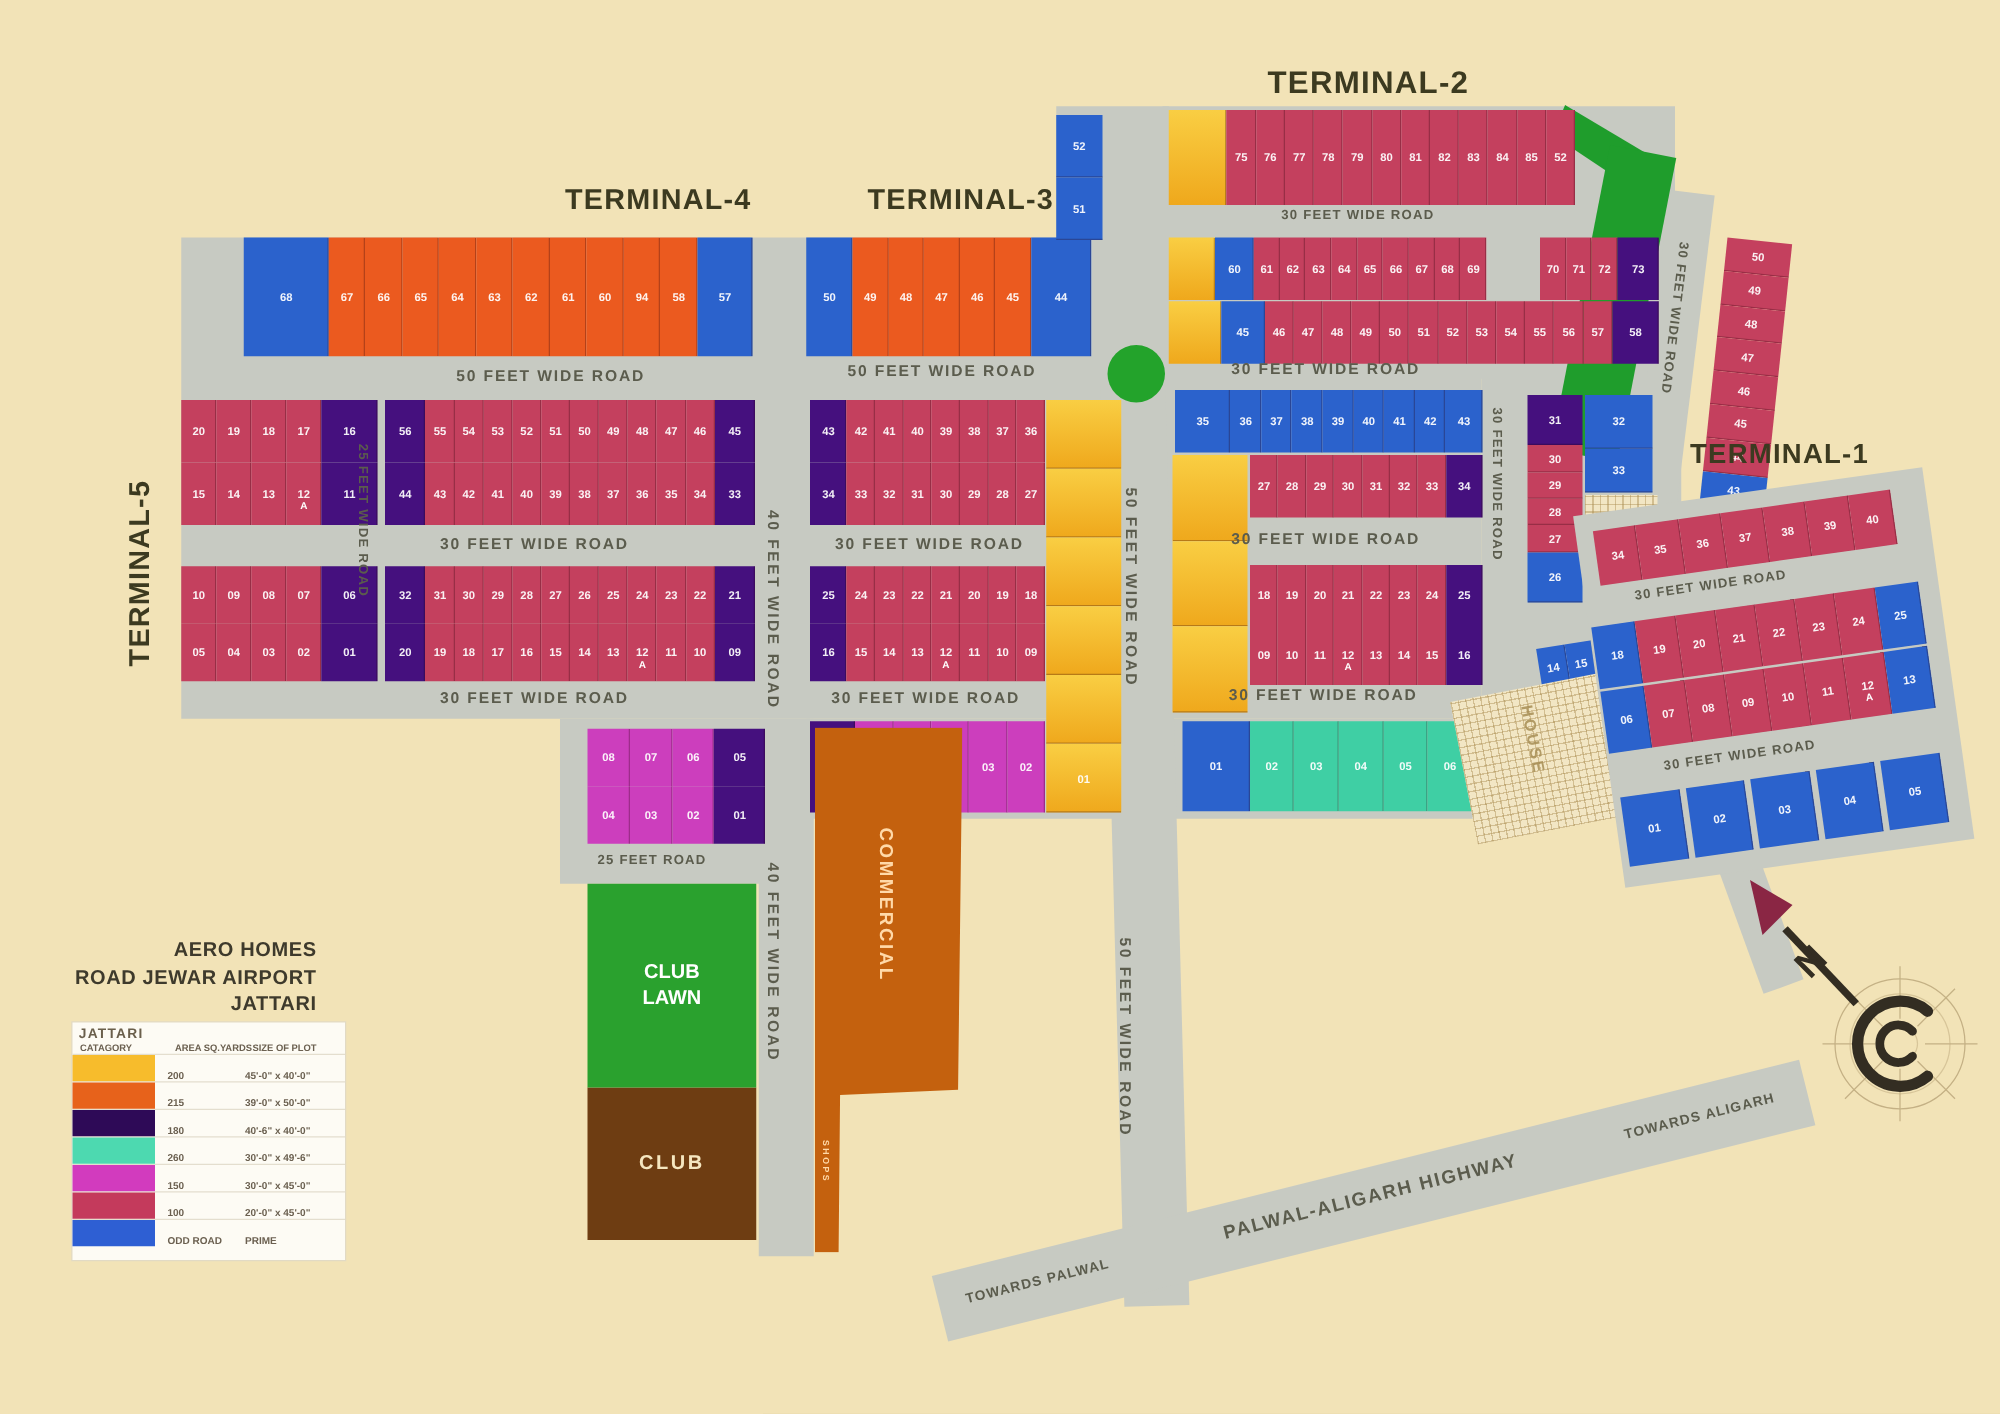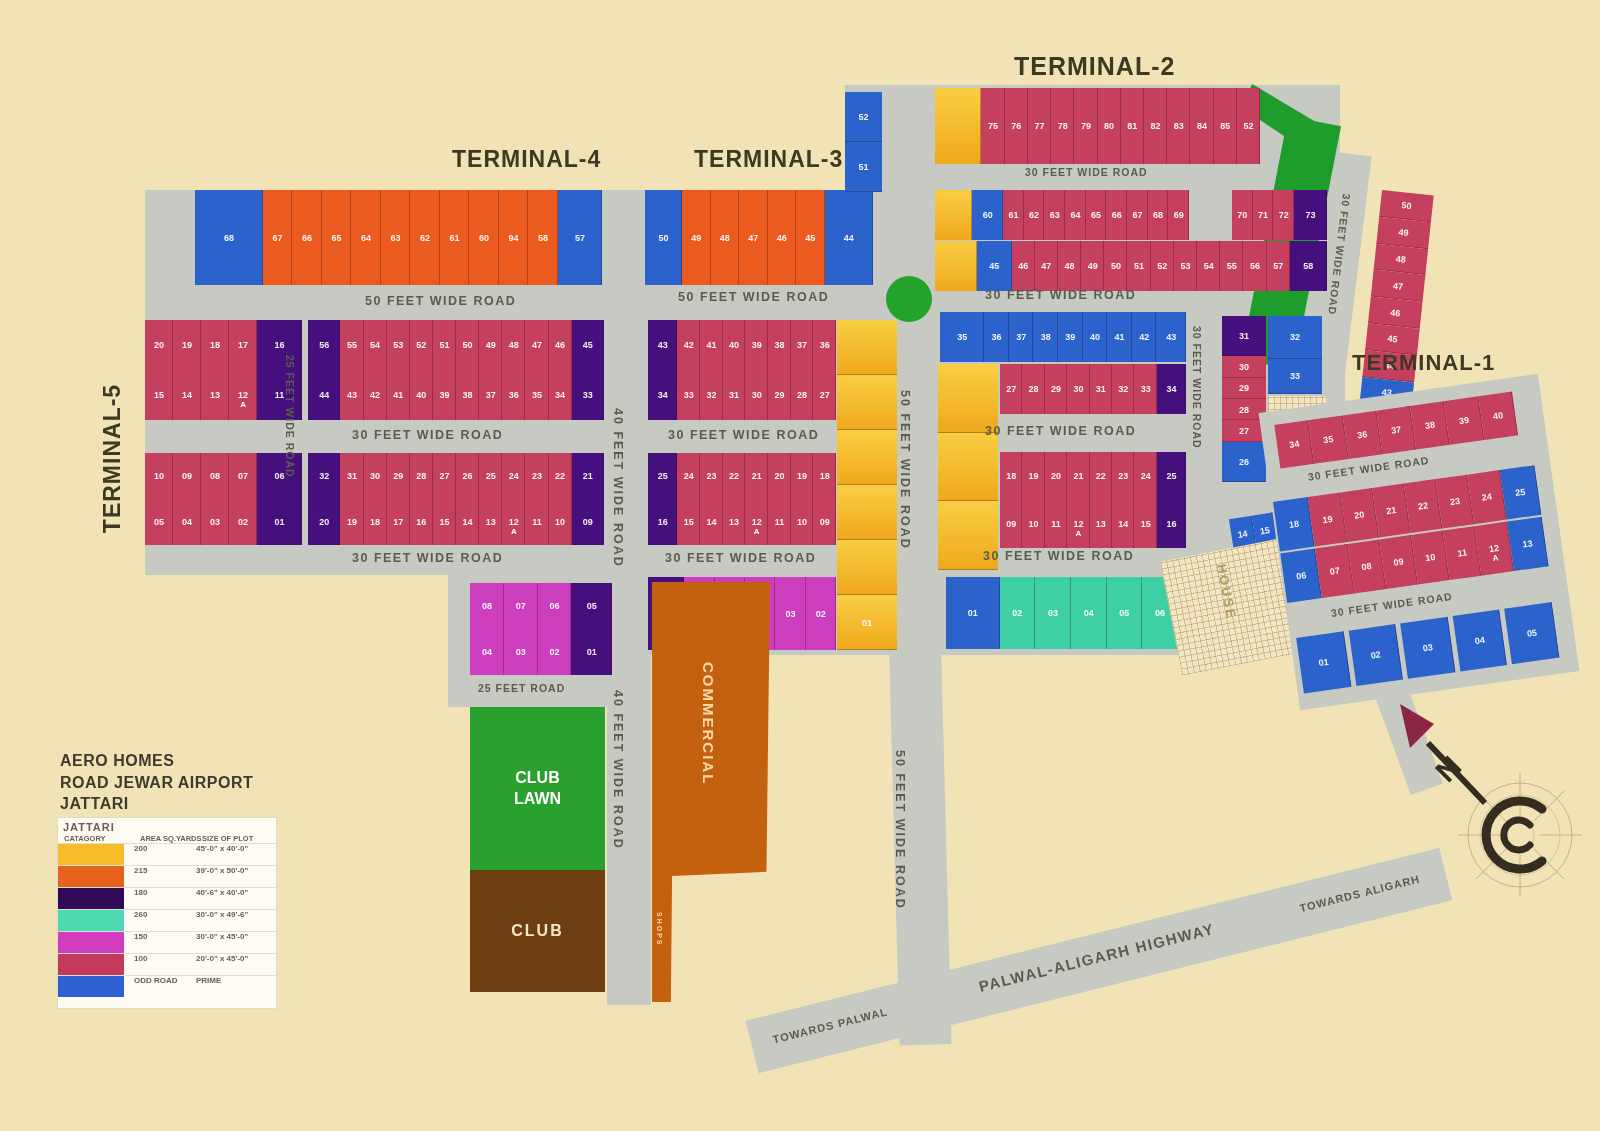--- a/index.html
+++ b/index.html
@@ -26,21 +26,21 @@
   .c-teal{background:#3FCFA4;}
   .hatch{background-color:#F2E6C4;background-image:
      repeating-linear-gradient(0deg,rgba(170,140,80,.45) 0 1px,transparent 1px 6px),
      repeating-linear-gradient(90deg,rgba(170,140,80,.45) 0 1px,transparent 1px 6px);}
   .vtext{writing-mode:vertical-rl;font-weight:700;letter-spacing:2px;}
   .green{background:#1F9D2C;}
   .court{position:absolute;background:repeating-linear-gradient(90deg,#EFB27A 0 6px,#C9601E 6px 8px);
          border:1px solid rgba(255,255,255,.5);}
   .parklbl{position:absolute;color:#fff;font-size:6px;font-weight:700;letter-spacing:.5px;white-space:nowrap;opacity:.9;}
   .tree{position:absolute;border-radius:50%;background:#2FBF3A;box-shadow:inset -2px -2px 0 #17821F;}
-  .leg-row{display:flex;align-items:flex-start;height:21px;border-top:1px solid #E4DECE;}
+  .leg-row{display:flex;align-items:flex-end;height:21px;border-top:1px solid #E4DECE;}
   .leg-sw{width:66px;height:21px;flex:0 0 66px;}
   .leg-a{flex:0 0 62px;font-size:8px;color:#6B6050;font-weight:700;padding-left:10px;}
   .leg-s{flex:1;font-size:8px;color:#6B6050;font-weight:700;}
 </style>
 </head>
 <body>
 
 <div id="map">
 
   <div class="road" style="left:145px;top:190px;width:1040px;height:385px;"></div>
@@ -1023,21 +1023,21 @@
   <span class="rl v sm" style="left:1191px;top:326px;">30 FEET WIDE ROAD</span>
 
   <span class="term" style="left:452px;top:146px;">TERMINAL-4</span>
   <span class="term" style="left:694px;top:146px;">TERMINAL-3</span>
   <span class="term" style="left:1014px;top:52px;font-size:25px;">TERMINAL-2</span>
   <span class="term" style="left:1352px;top:350px;font-size:22px;">TERMINAL-1</span>
   <div class="term" style="left:2px;top:445px;width:220px;text-align:center;transform:rotate(-90deg);">
     <span>TERMINAL-5</span>
   </div>
 
-  <div style="position:absolute;left:60px;top:750px;color:#3E3A2C;font-weight:700;font-size:16px;line-height:1.35;letter-spacing:.5px;">
+  <div style="position:absolute;left:60px;top:750px;color:#3E3A2C;font-weight:700;font-size:16px;line-height:1.35;letter-spacing:.5px;text-align:right;">
     <div>AERO HOMES</div>
     <div>ROAD JEWAR AIRPORT</div>
     <div>JATTARI</div>
   </div>
 
   <div style="position:absolute;left:58px;top:818px;width:218px;height:190px;background:#FDFBF4;box-shadow:0 0 0 1px #E2DAC4;">
     <div style="font-size:11px;font-weight:700;color:#6A5F4B;padding:3px 0 1px 5px;letter-spacing:1px;">JATTARI</div>
     <div style="display:flex;font-size:7.5px;font-weight:700;color:#6B6050;">
       <span style="flex:0 0 66px;padding-left:6px;">CATAGORY</span>
       <span style="flex:0 0 62px;padding-left:10px;">AREA SQ.YARDS</span>

